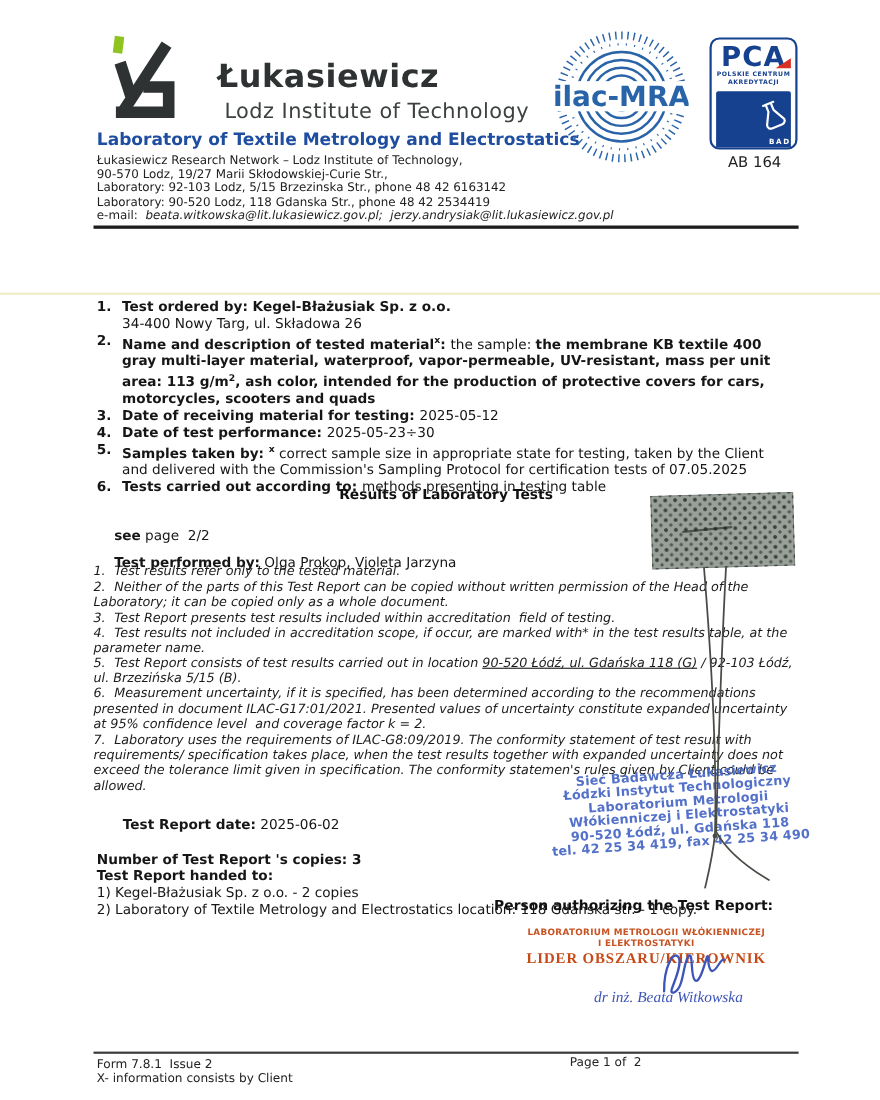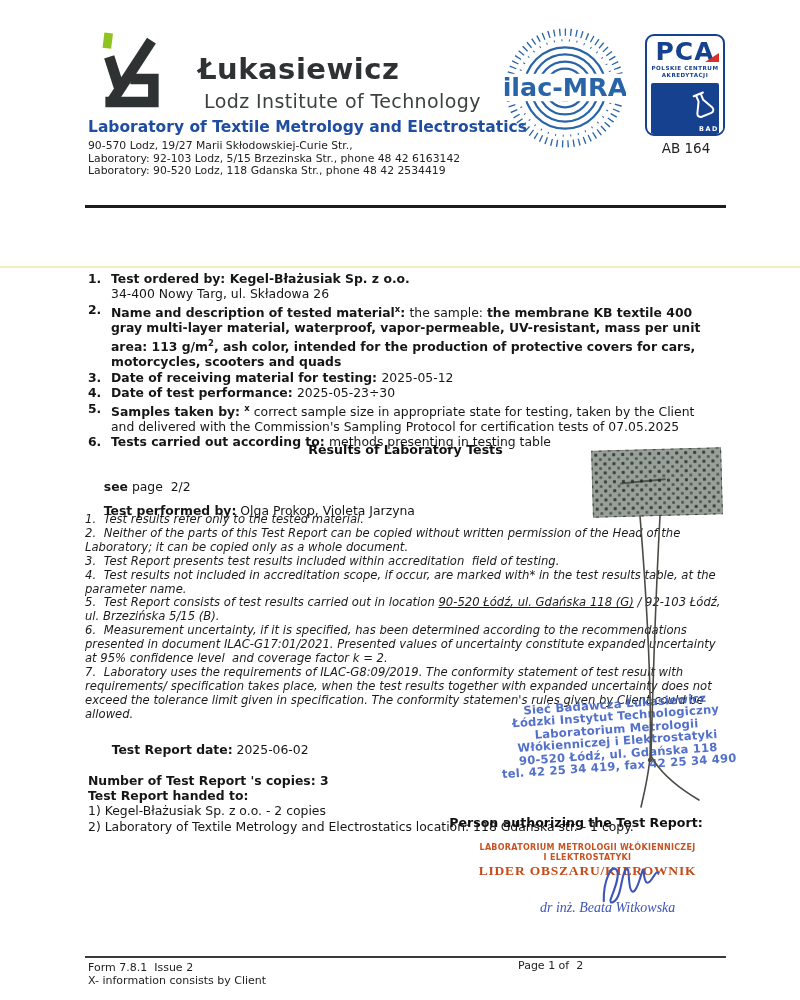--- a/index.html
+++ b/index.html
@@ -95,23 +95,25 @@
     <g stroke="#2e3232" stroke-width="11" fill="none">
       <path d="M20 26 L30 57"></path>
       <path d="M64 9 L21 75"></path>
       <path d="M16 73 H66 V49 H42"></path>
     </g>
   </svg>
   <div class="abs brand-sub">Lodz Institute of Technology</div>
   <div class="abs brand-name">Łukasiewicz</div>
   <div class="abs lab-title">Laboratory of Textile Metrology and Electrostatics</div>
   <div class="abs address-block">
+      <div class="addr-line">Łukasiewicz Research Network – Lodz Institute of Technology,</div>
       <div class="addr-line">90-570 Lodz, 19/27 Marii Skłodowskiej-Curie Str.,</div>
       <div class="addr-line">Laboratory: 92-103 Lodz, 5/15 Brzezinska Str., phone 48 42 6163142</div>
       <div class="addr-line">Laboratory: 90-520 Lodz, 118 Gdanska Str., phone 48 42 2534419</div>
+      <div class="addr-line keep-ws"><span>e-mail:</span><span class="i">  beata.witkowska@lit.lukasiewicz.gov.pl;  jerzy.andrysiak@lit.lukasiewicz.gov.pl</span></div>
     </div>
 
   <svg class="abs" style="left:504px;top:27px" width="122" height="122" viewBox="0 0 120 120">
     <g fill="none" stroke="#2a64a8">
       <circle cx="60" cy="60" r="55" stroke-width="7" stroke-dasharray="1.3,4.2"></circle>
       <circle cx="60" cy="60" r="47" stroke-width="2" stroke-dasharray="1,6.5"></circle>
       <circle cx="60" cy="60" r="40" stroke-width="2.2"></circle>
       <circle cx="60" cy="60" r="33" stroke-width="2.2"></circle>
       <circle cx="60" cy="60" r="26" stroke-width="2.2"></circle>
       <circle cx="60" cy="60" r="19" stroke-width="2.2"></circle>

